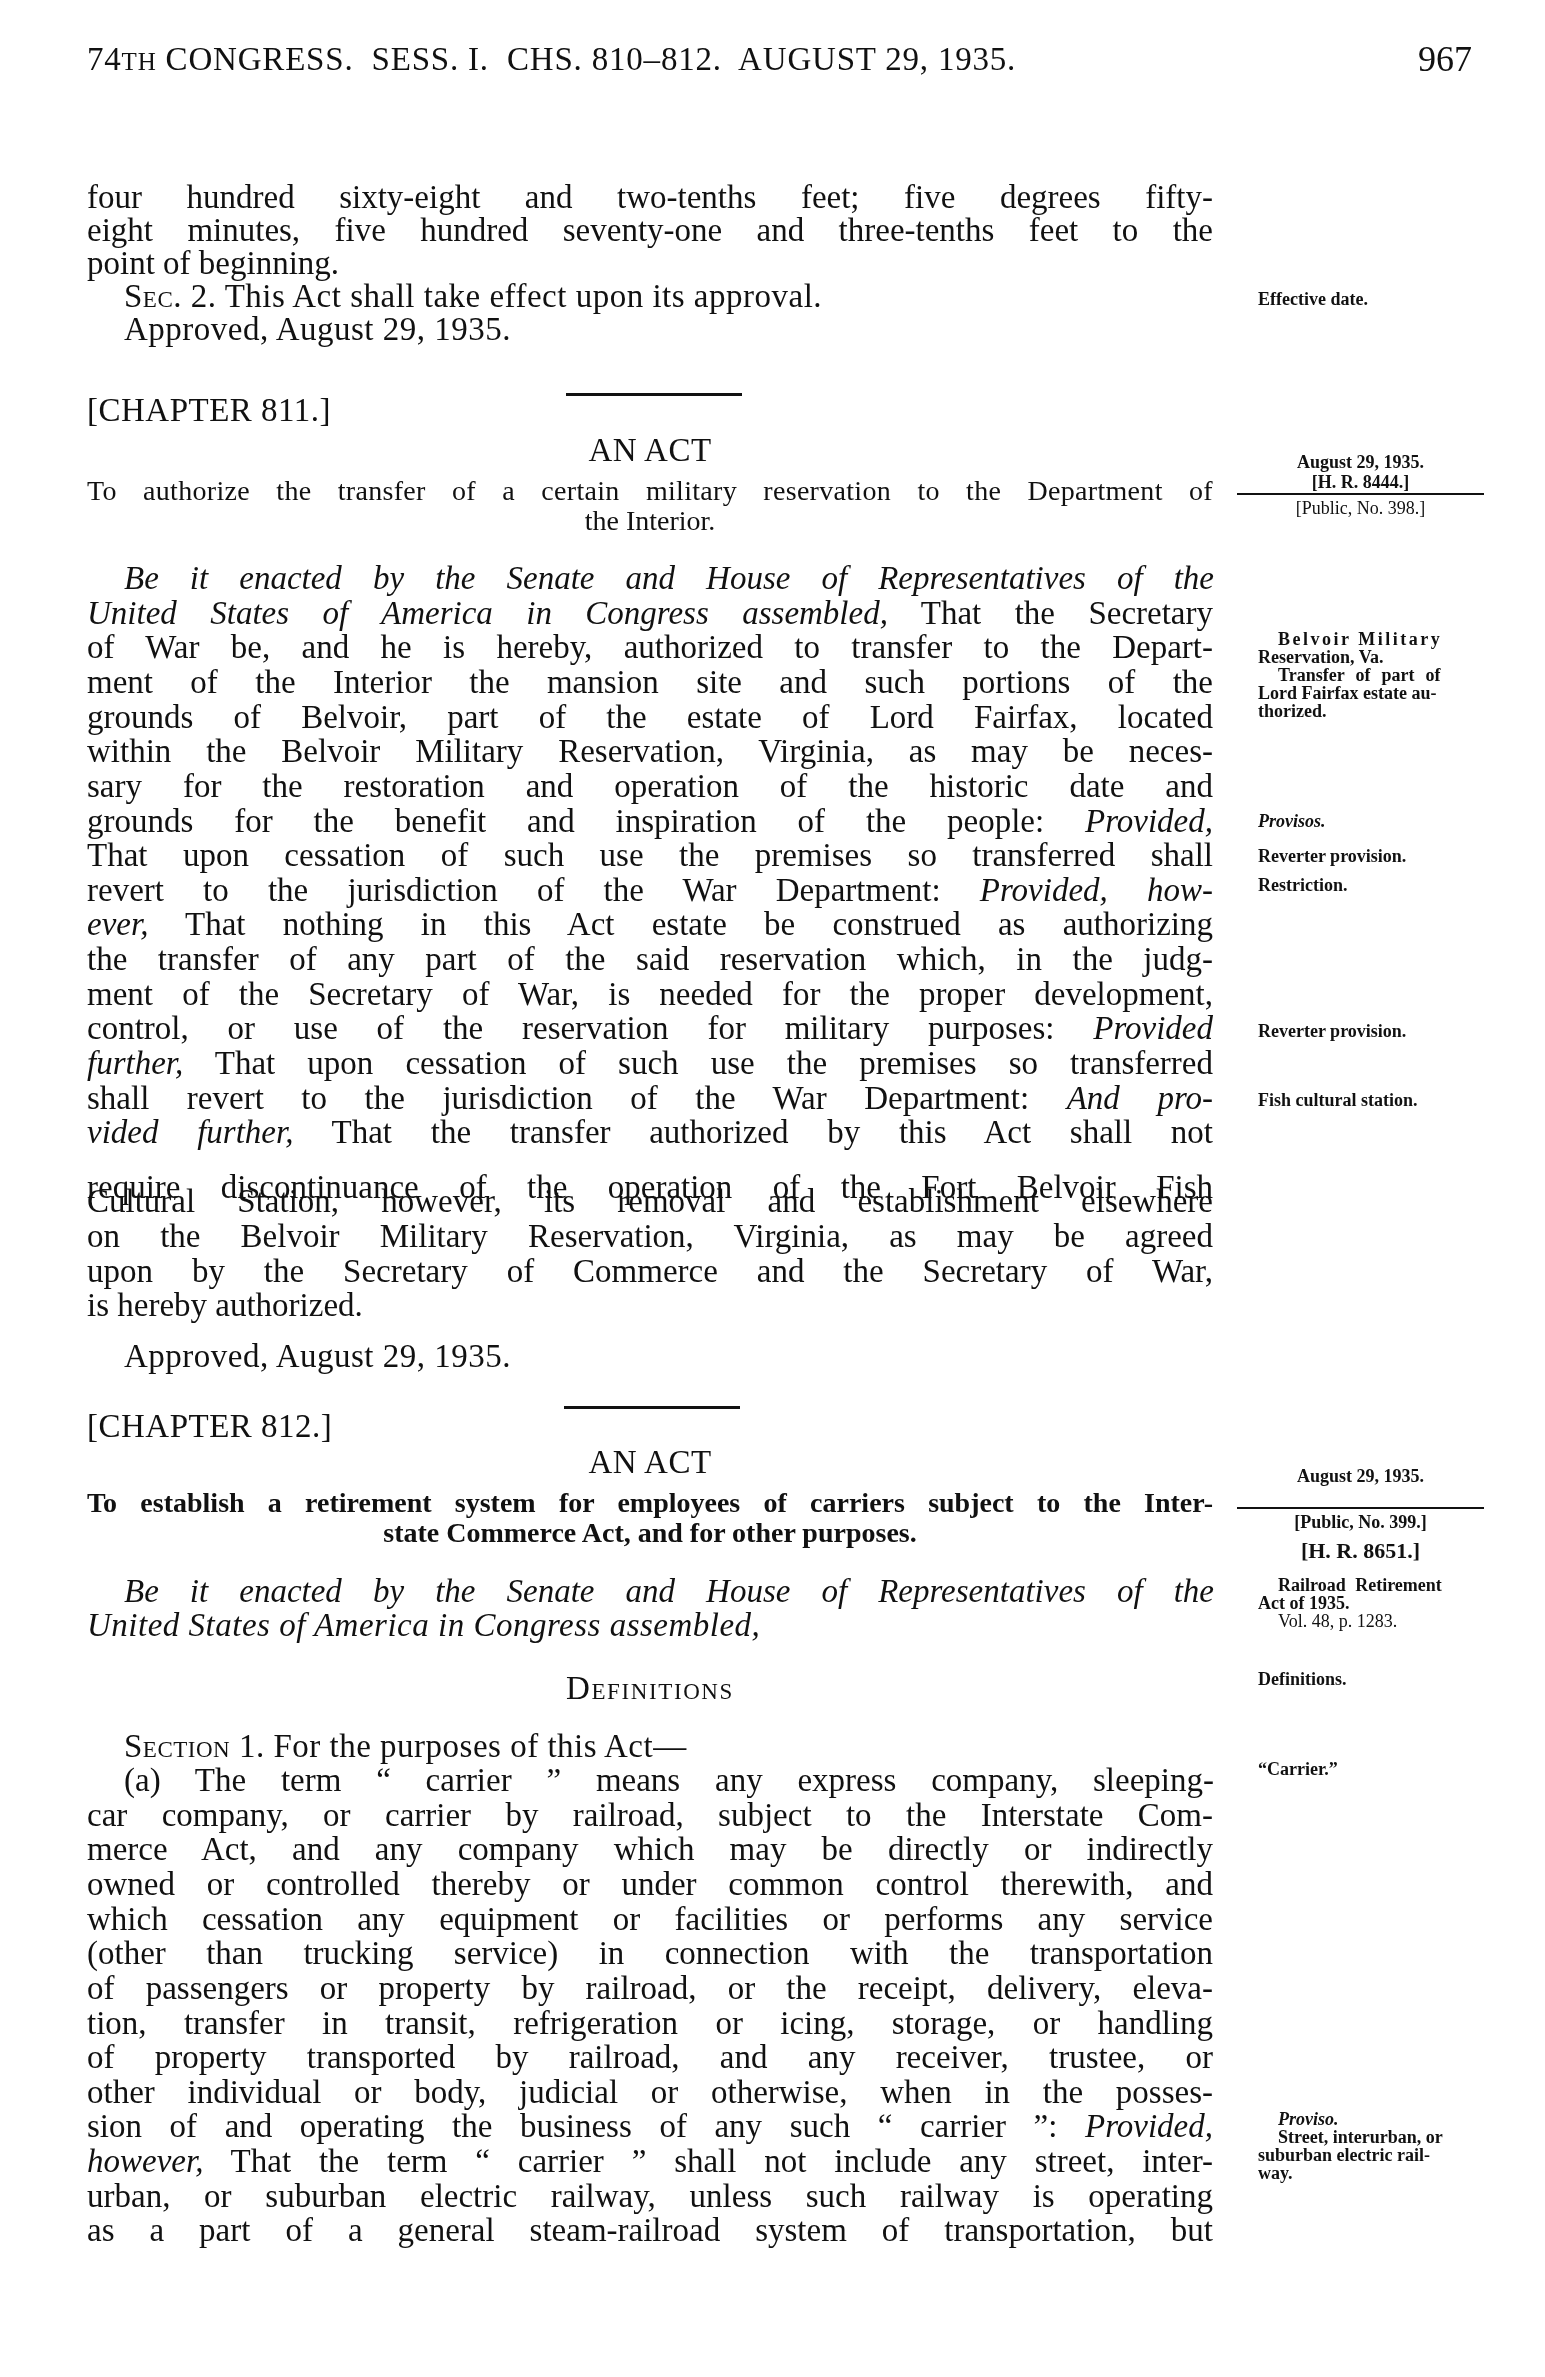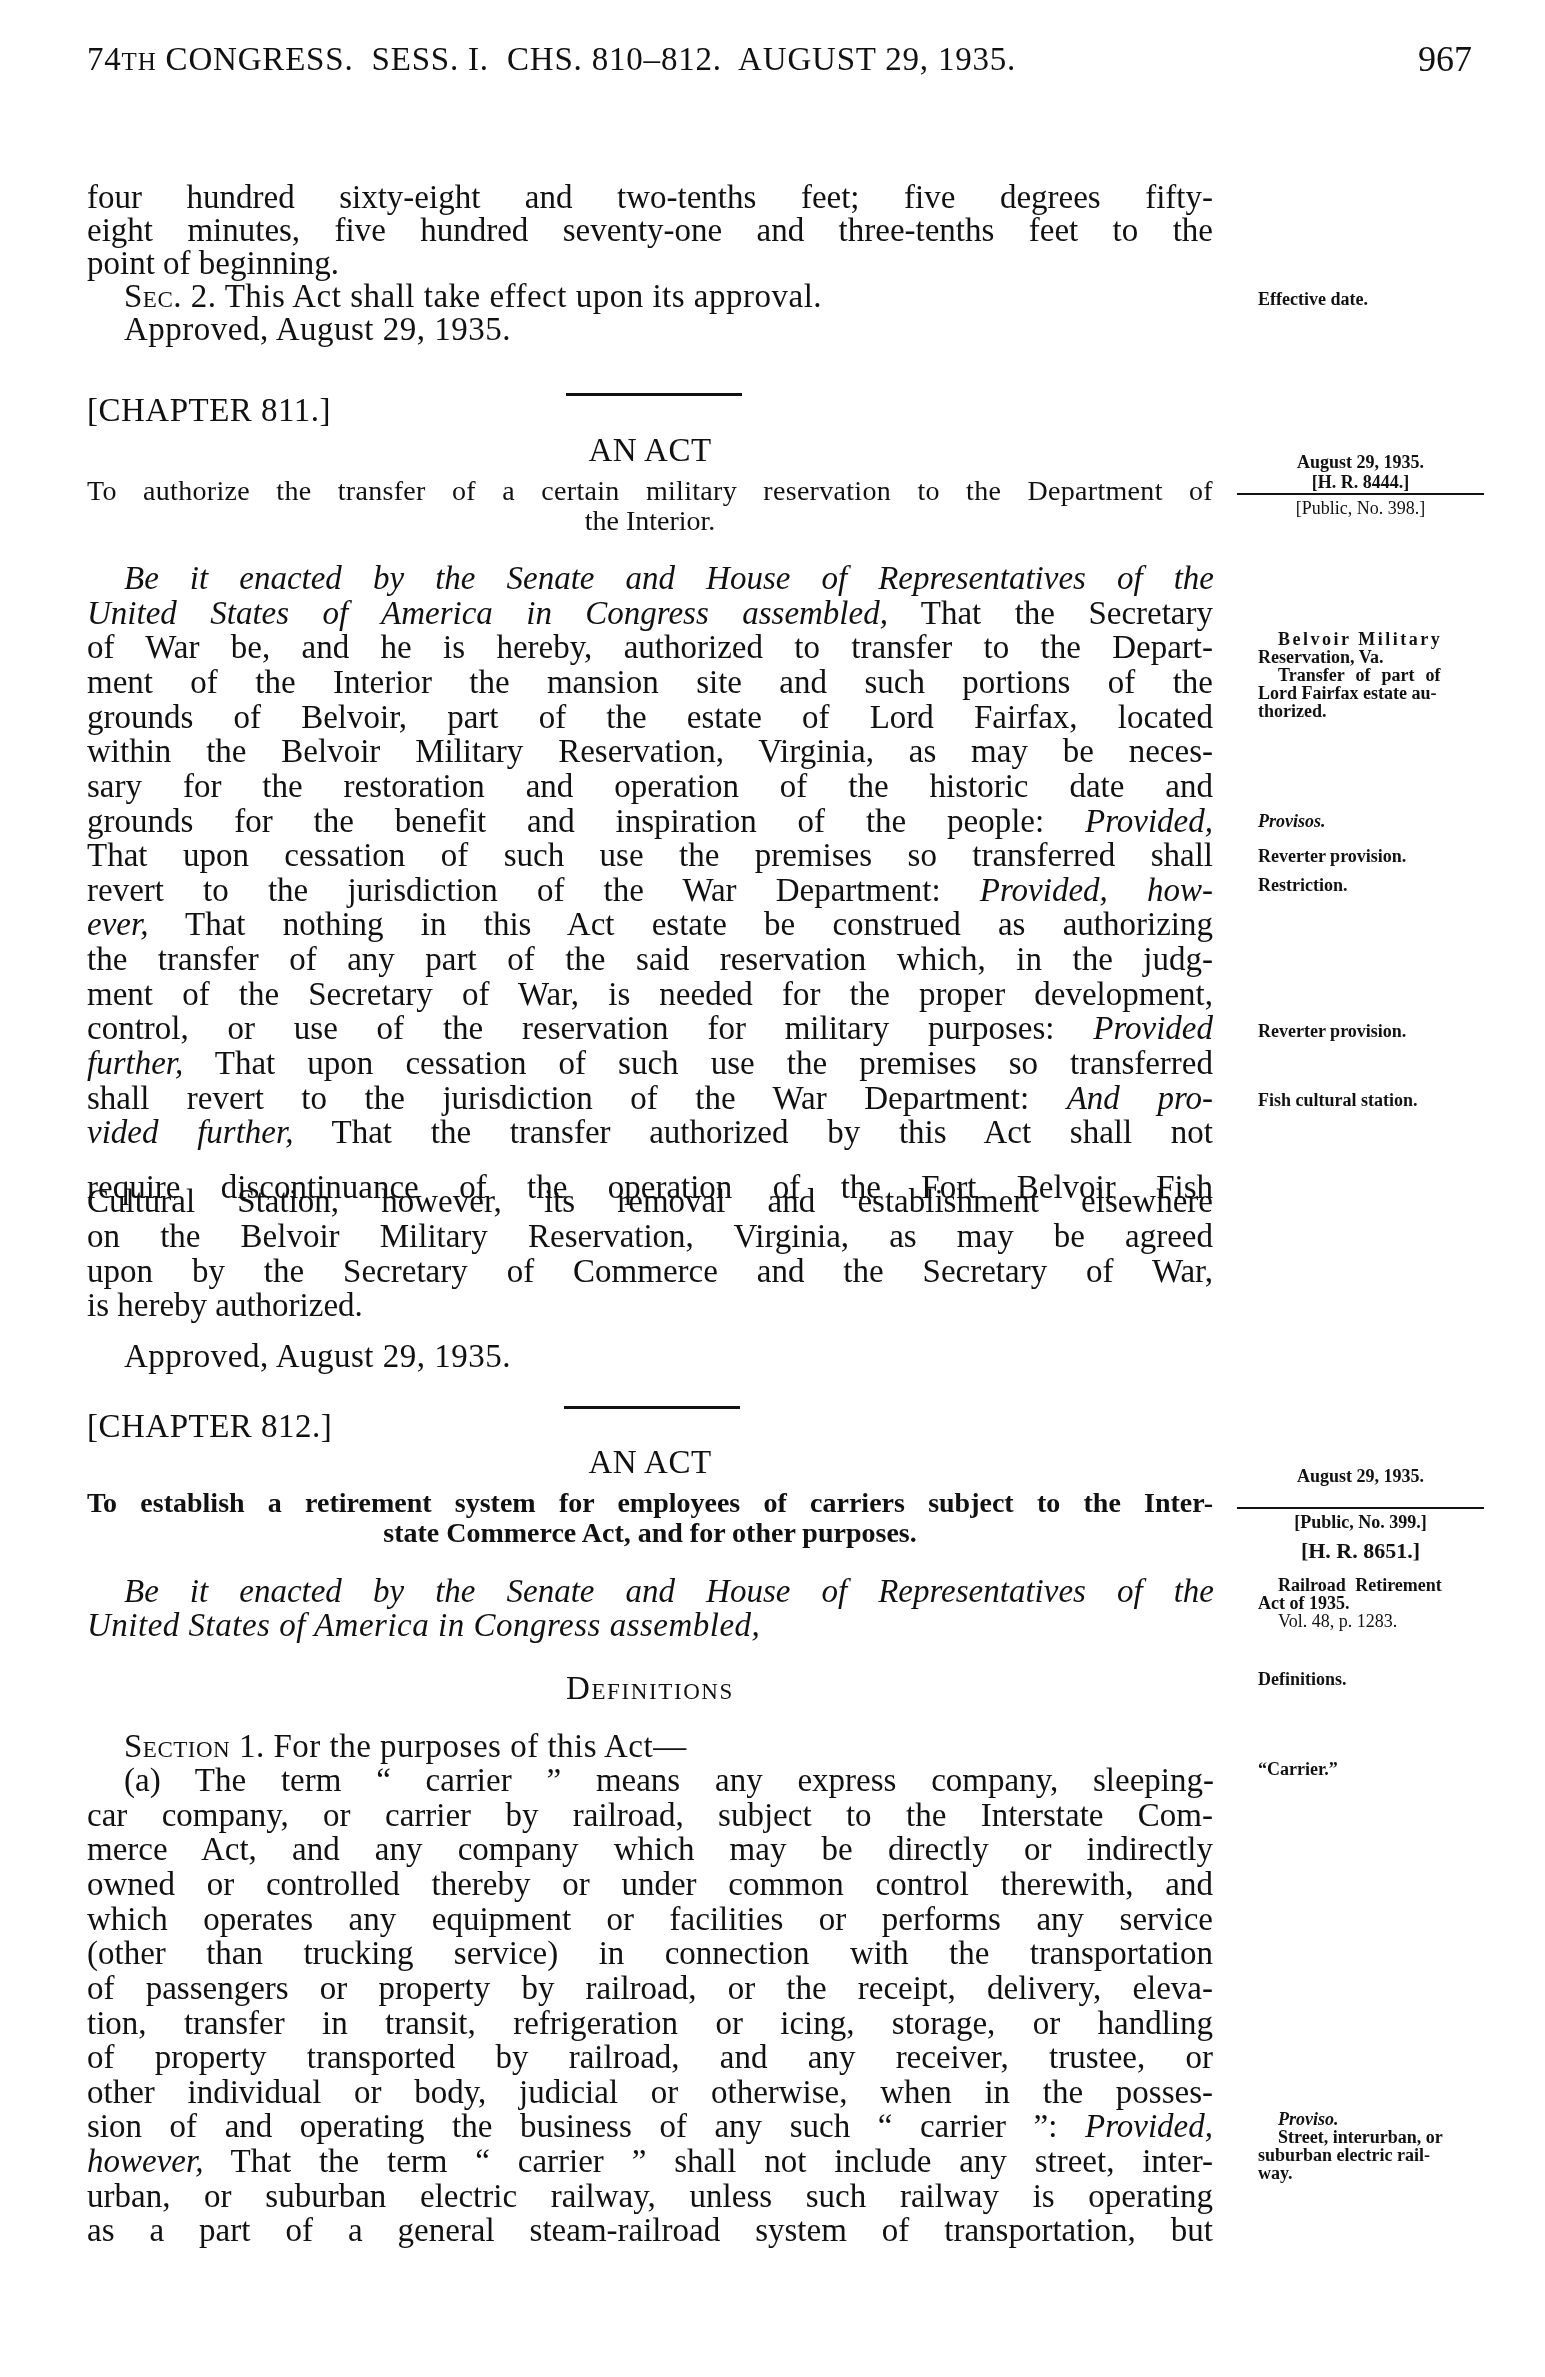--- a/index.html
+++ b/index.html
@@ -118,21 +118,21 @@
 <div class="center body sc" style="left:87px; width:1126px; top:1670px; letter-spacing:1.6px;">Definitions</div>
 
 <div class="ln body" style="left:124px; top:1730px;">
   <span class="sc">Section 1.</span>
   <span>For the purposes of this Act—</span>
 </div>
 <div class="row" style="left:124px; width:1090px; top:1764px;">(a) The term “ carrier ” means any express company, sleeping-</div>
 <div class="row" style="left:87px; width:1126px; top:1799px;">car company, or carrier by railroad, subject to the Interstate Com-</div>
 <div class="row" style="left:87px; width:1126px; top:1833px;">merce Act, and any company which may be directly or indirectly</div>
 <div class="row" style="left:87px; width:1126px; top:1868px;">owned or controlled thereby or under common control therewith, and</div>
-<div class="row" style="left:87px; width:1126px; top:1903px;">which operates any equipment or facilities or performs any service</div>
+<div class="row" style="left:87px; width:1126px; top:1903px;">which cessation any equipment or facilities or performs any service</div>
 <div class="row" style="left:87px; width:1126px; top:1937px;">(other than trucking service) in connection with the transportation</div>
 <div class="row" style="left:87px; width:1126px; top:1972px;">of passengers or property by railroad, or the receipt, delivery, eleva-</div>
 <div class="row" style="left:87px; width:1126px; top:2007px;">tion, transfer in transit, refrigeration or icing, storage, or handling</div>
 <div class="row" style="left:87px; width:1126px; top:2041px;">of property transported by railroad, and any receiver, trustee, or</div>
 <div class="row" style="left:87px; width:1126px; top:2076px;">other individual or body, judicial or otherwise, when in the posses-</div>
 <div class="row" style="left:87px; width:1126px; top:2110px;">
   <span>sion of and operating the business of any such “ carrier ”: </span><span class="it">Provided,</span>
 </div>
 <div class="row" style="left:87px; width:1126px; top:2145px;">
   <span class="it">however,</span><span> That the term “ carrier ” shall not include any street, inter-</span>

